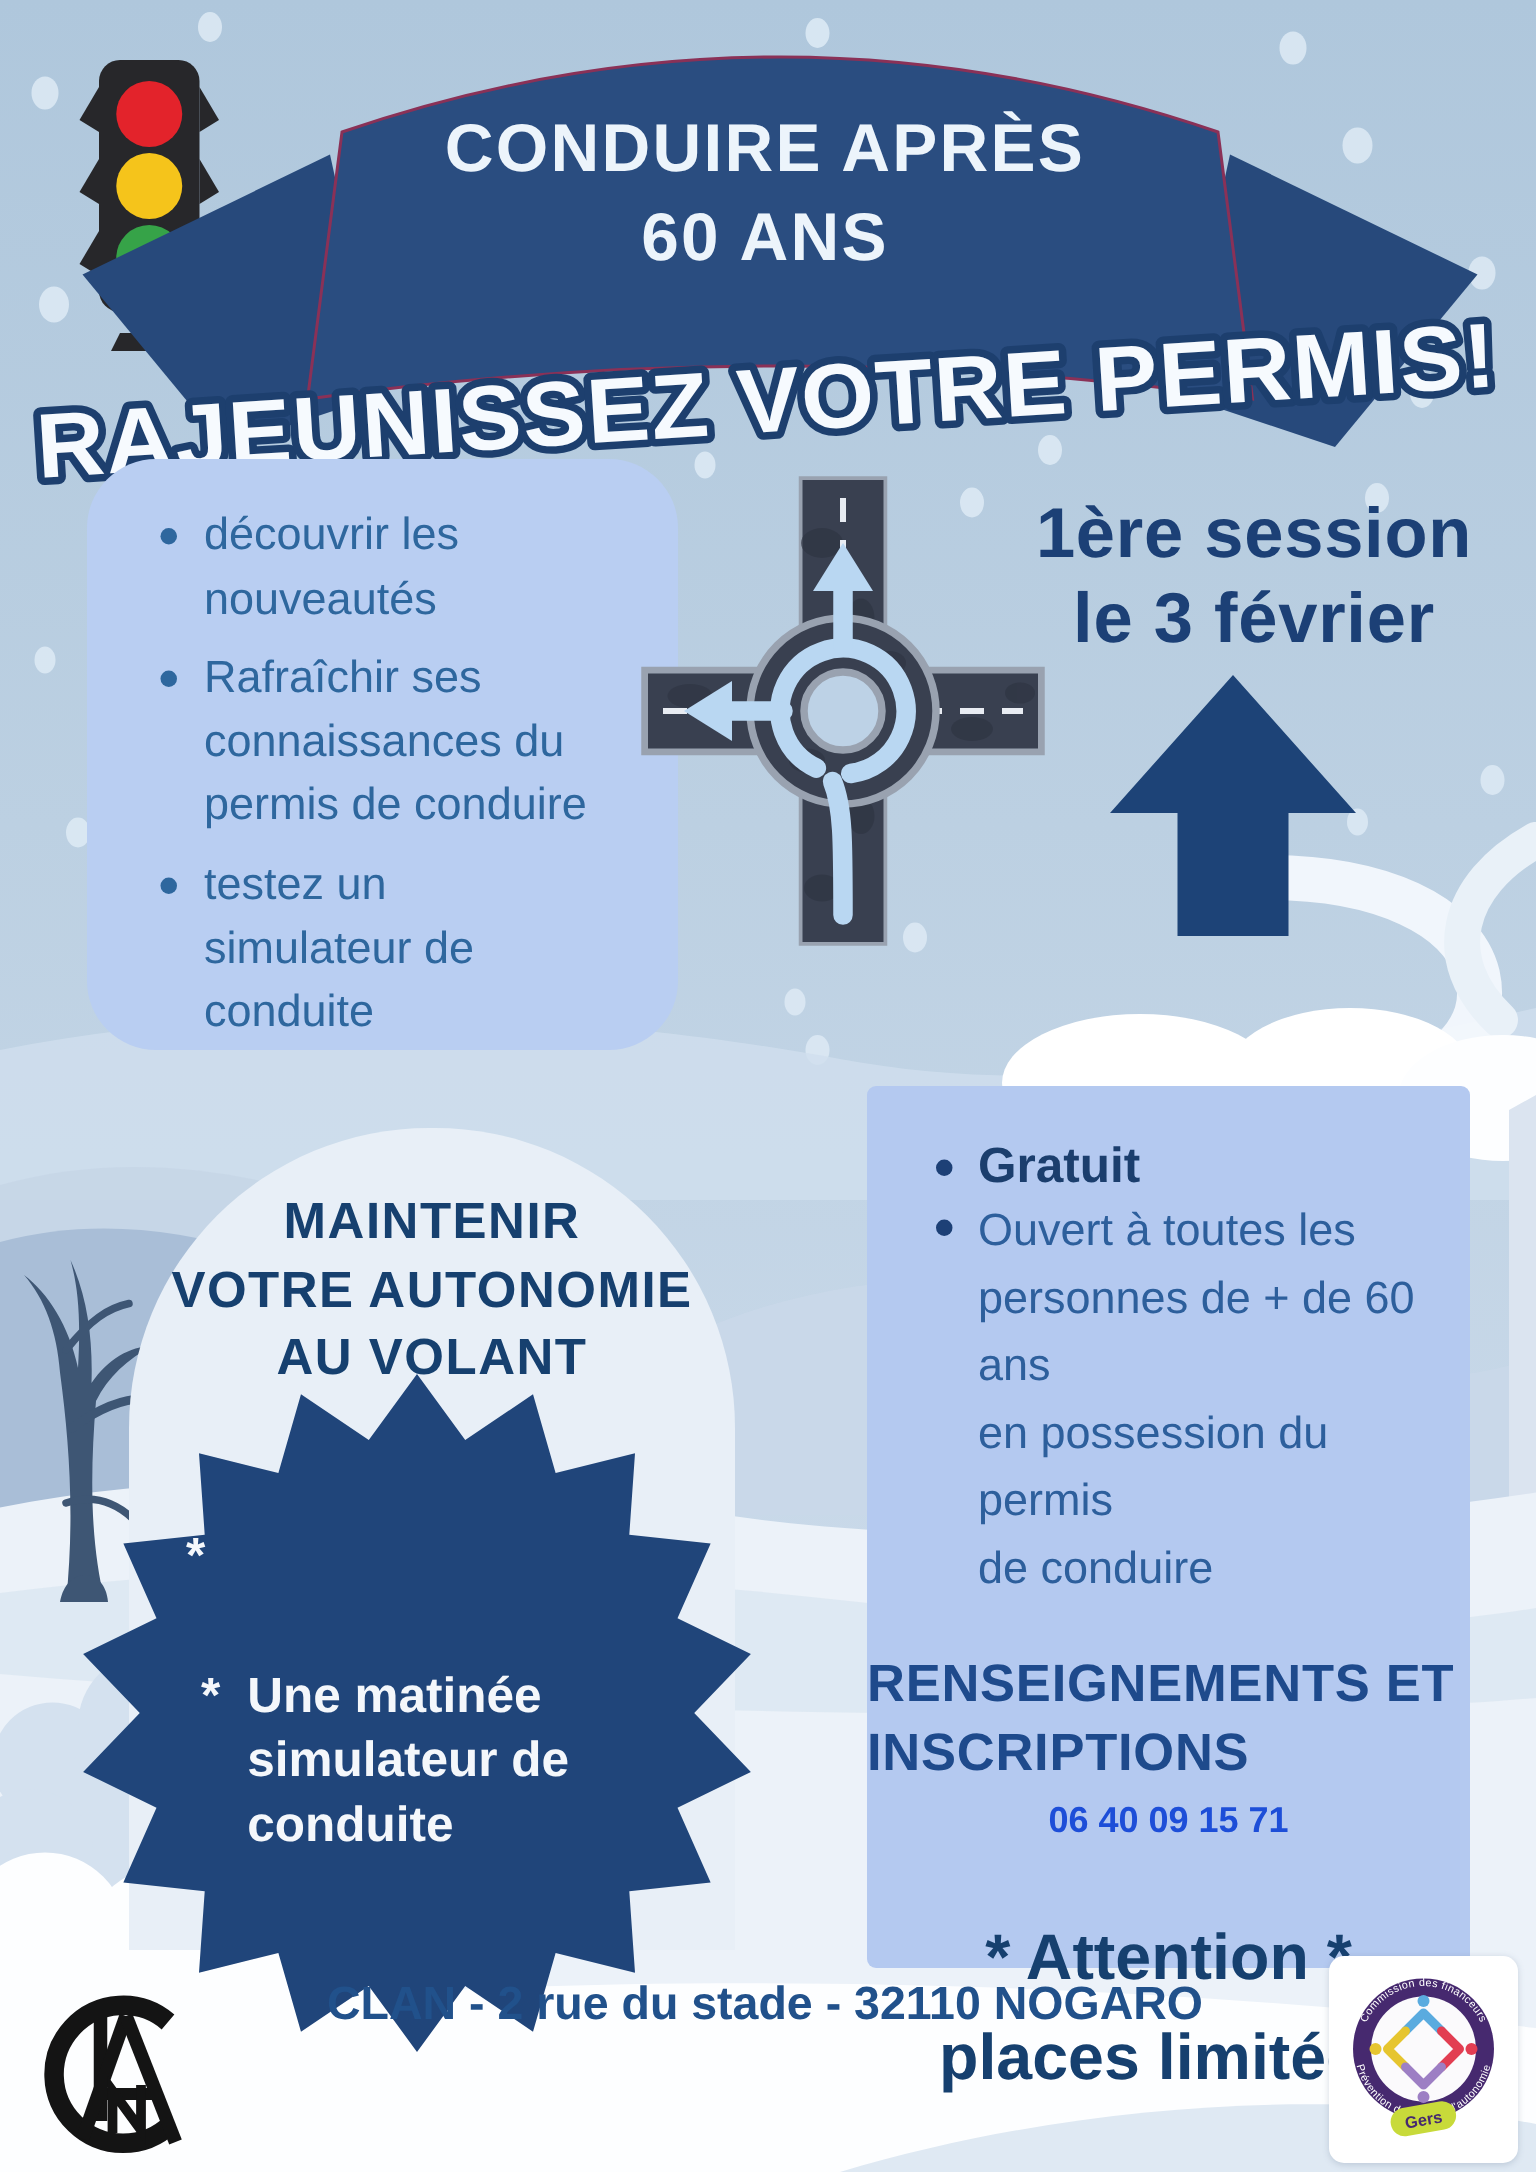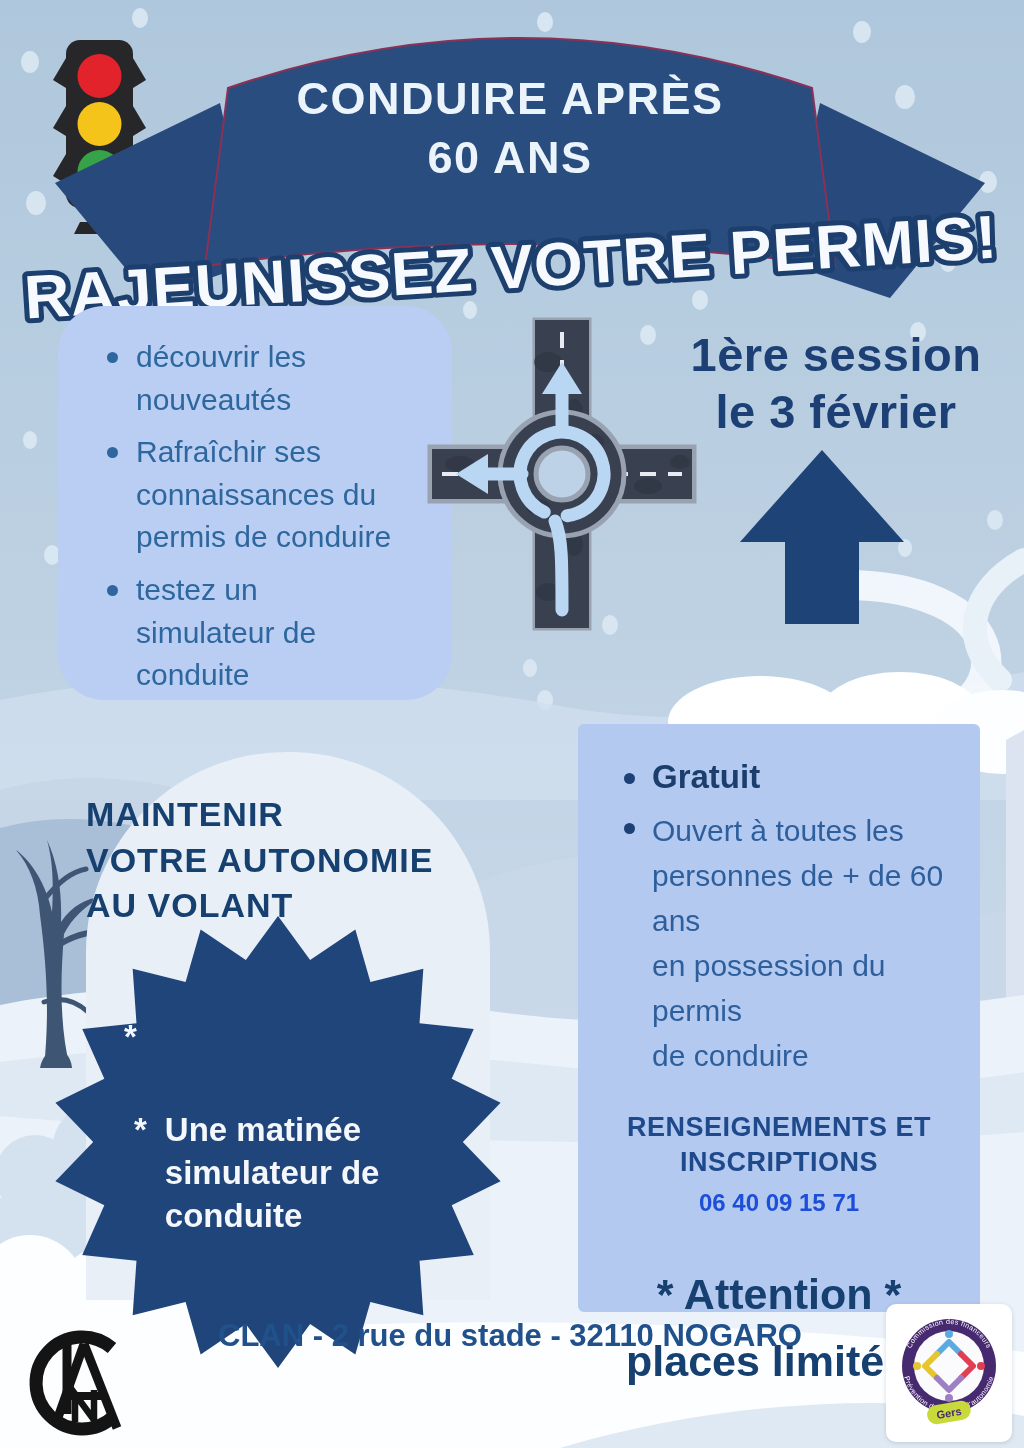--- a/index.html
+++ b/index.html
@@ -35,43 +35,43 @@
   .session-text{
     left:656px;top:326px;width:360px;text-align:center;
     font-size:47px;line-height:1.22;font-weight:bold;letter-spacing:.5px;
     color:#1c4076;
   }
   .arch{
     left:86px;top:752px;width:404px;height:548px;
     background:#e8eff7;border-radius:200px 200px 0 0;
   }
   .autonomy-heading{
-    left:86px;top:792px;width:404px;text-align:left;
+    left:86px;top:792px;width:404px;text-align:center;
     font-size:34px;line-height:1.34;font-weight:bold;letter-spacing:1px;
     color:#16406f;
   }
   .program-overlay{left:84px;top:1016px;width:392px;color:#f4f7fb;}
   .program-item{display:flex;gap:18px;padding-left:40px;
     font-size:33px;line-height:1.3;font-weight:bold;}
   .program-item.second{margin-top:50px;padding-left:50px;}
   .program-star{flex:0 0 auto;}
   .details-box{
     left:578px;top:724px;width:402px;height:588px;background:#b4c9f0;
     border-radius:6px;box-sizing:border-box;padding-top:34px;
   }
   .details-box ul{list-style:none;margin:0 22px 0 40px;padding:0;}
   .details-box li{position:relative;padding-left:34px;}
   .details-box li::before{
     content:"";position:absolute;left:6px;top:15px;width:11px;height:11px;
     border-radius:50%;background:#1d4076;
   }
-  .li-free{font-size:33px;font-weight:bold;color:#1b3e6d;margin-bottom:12px;}
+  .li-free{font-size:33px;font-weight:bold;color:#1b3e6d;margin-bottom:2px;}
   .li-audience{font-size:30px;line-height:1.5;color:#2d5f9c;}
   .contact-heading{
-    margin-top:32px;text-align:center;font-size:27px;line-height:1.3;
+    margin-top:32px;font-size:35px;line-height:1.3;
     font-weight:bold;letter-spacing:.5px;color:#1e4a8c;
   }
   .contact-phone,.contact-email{
     margin-top:9px;text-align:center;font-size:24px;color:#1d4ed8;font-weight:bold;
   }
   .warning-text{
     margin-top:44px;text-align:center;font-size:43px;line-height:1.55;
     font-weight:bold;color:#16406f;
   }
   .footer-address{

